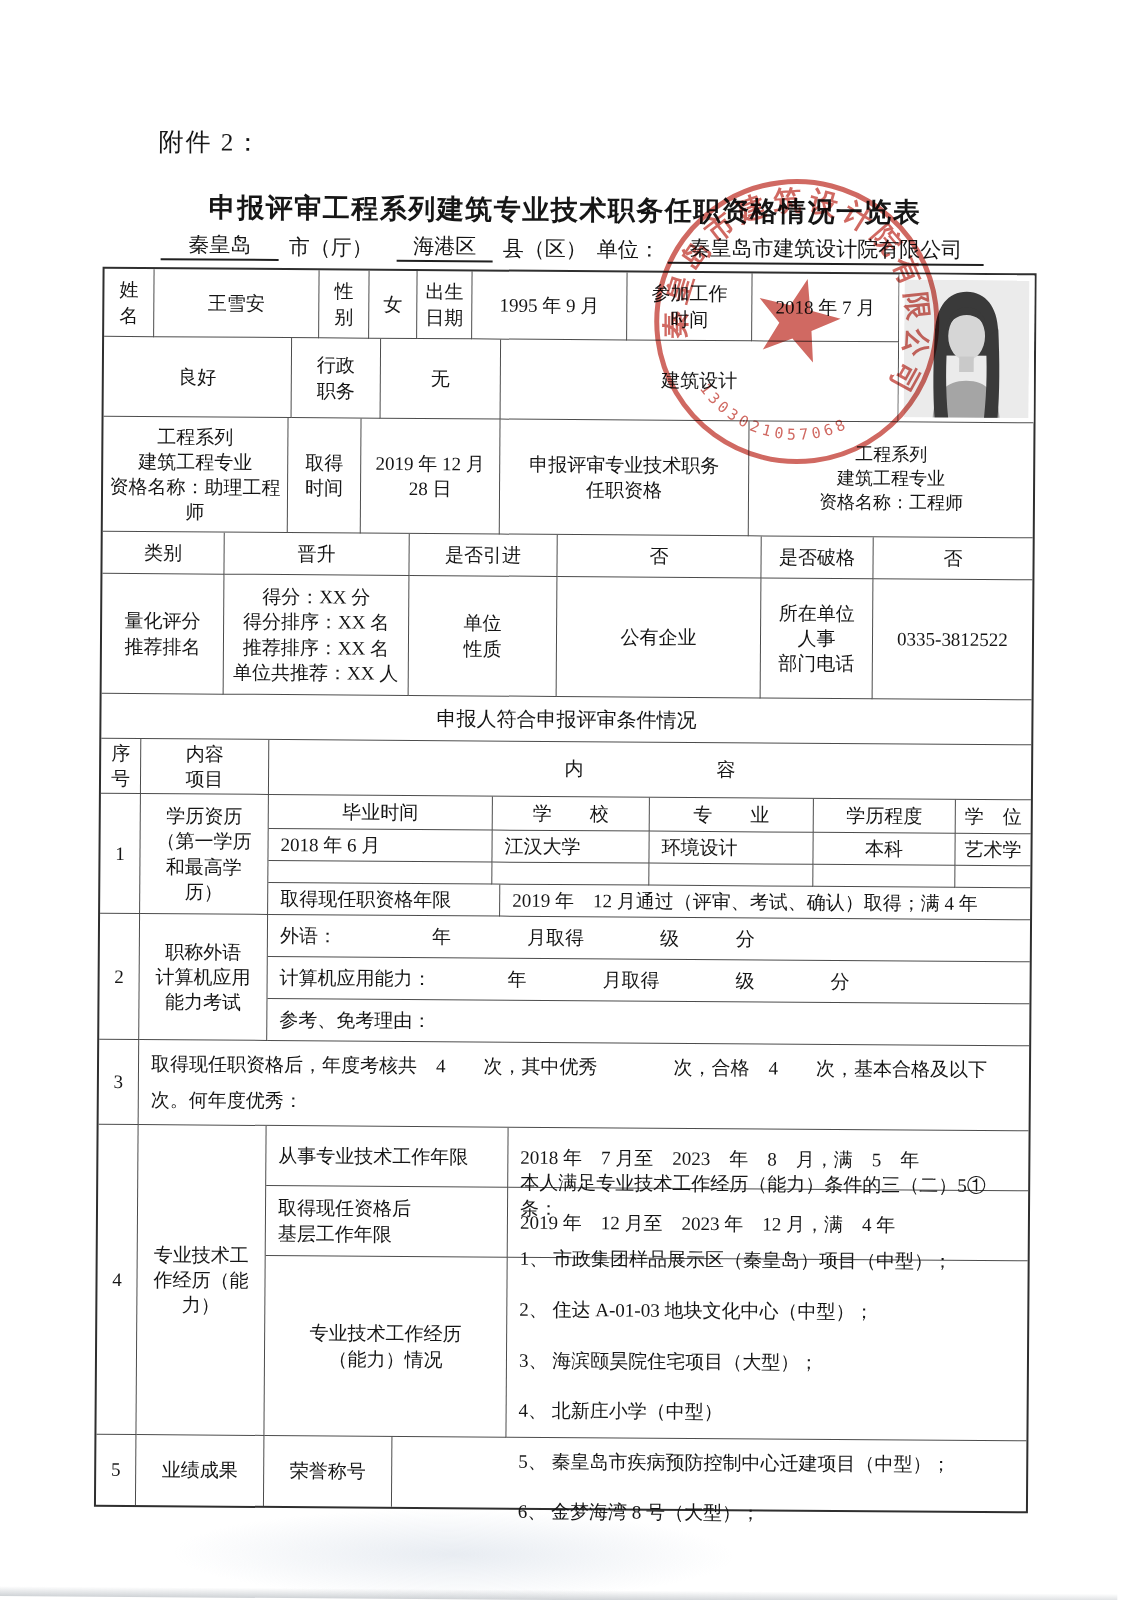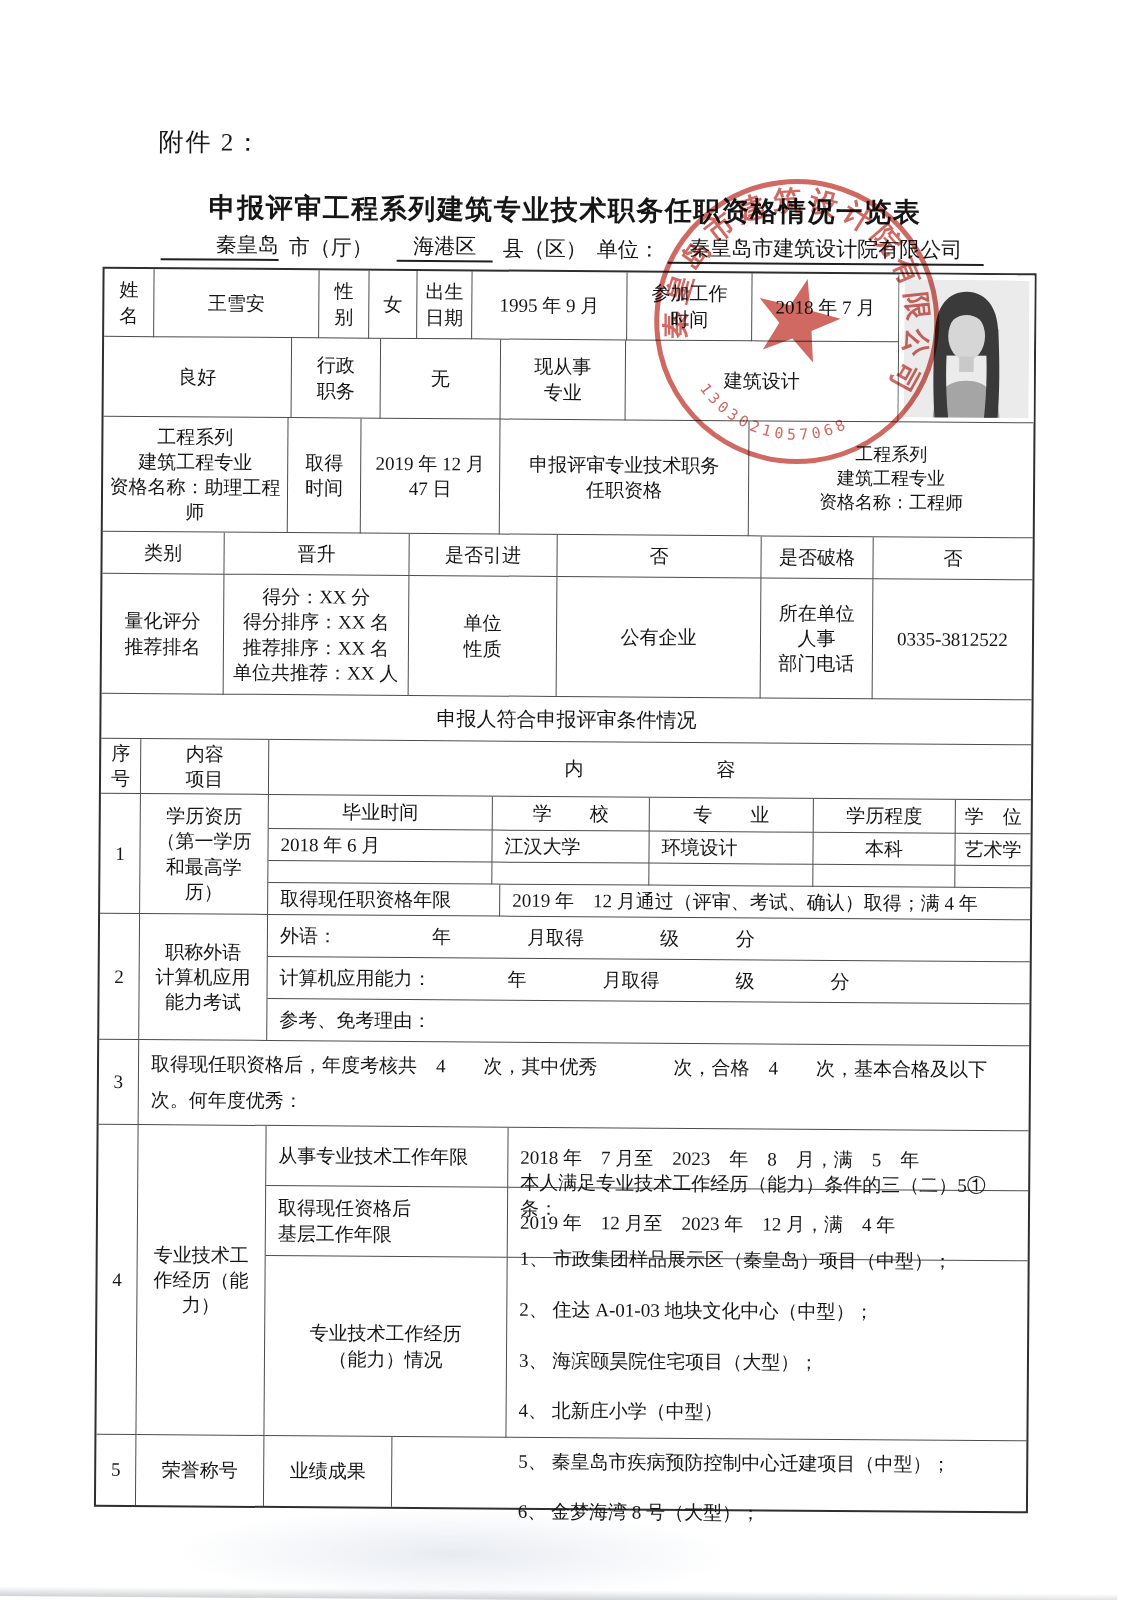--- a/index.html
+++ b/index.html
@@ -7,21 +7,21 @@
     width:1124px;height:1600px;overflow:hidden;background:#ffffff;
     font-family:"Liberation Serif","DejaVu Serif",serif;color:#161616;
     position:relative;
   }
   .sheet{position:absolute;inset:0;transform:rotate(0.4deg);transform-origin:50% 40%;}
   .attachment{position:absolute;left:155px;top:128px;font-size:25px;letter-spacing:2px;}
   .title{position:absolute;left:0;top:192px;width:1124px;text-align:center;
          font-size:27px;font-weight:bold;letter-spacing:1.5px;}
   .subtitle{position:absolute;left:158px;top:233px;font-size:21px;display:flex;align-items:flex-end;}
   .subtitle .u{border-bottom:2px solid #202020;text-align:center;}
-  .subtitle .v1{min-width:118px;text-align:right;}
+  .subtitle .v1{min-width:118px;}
   .subtitle .v2{min-width:96px;margin-left:14px;}
   .subtitle .lab{margin:0 10px;}
   .subtitle .v3{min-width:300px;margin-left:8px;padding:0 8px;}
 
   .table{position:absolute;left:100px;top:270px;width:930px;border:2px solid #2f2f2f;background:transparent;}
   .tr{display:flex;align-items:stretch;}
   .col{display:flex;flex-direction:column;flex:1 1 auto;min-width:0;}
   .c{border-right:1px solid #4c4c4c;border-bottom:1px solid #4c4c4c;
      display:flex;align-items:center;justify-content:center;
      text-align:center;white-space:pre-line;padding:2px 6px;box-sizing:border-box;
@@ -79,22 +79,20 @@
           <div class="c" style="flex:0 0 155px">1995 年 9 月</div>
           <div class="c" style="flex:0 0 125px">参加工作
 时间</div>
           <div class="c fx">2018 年 7 月</div>
         </div>
         <div class="tr" style="height:80px">
           <div class="c" style="flex:0 0 188px">良好</div>
           <div class="c" style="flex:0 0 89px">行政
 职务</div>
           <div class="c" style="flex:0 0 120px">无</div>
-          <div class="c" style="flex:0 0 125px">现从事
-专业</div>
           <div class="c fx">建筑设计</div>
         </div>
       </div>
       <div class="c last photo-cell" style="flex:0 0 135px">
         <svg viewBox="0 0 129 142" width="125" height="138">
           <rect x="0" y="0" width="129" height="142" fill="#ebebeb"></rect>
           <path d="M64.5,12 C45,12 33,28 32,52 L32,78 L97,78 L97,52 C96,28 84,12 64.5,12 Z" fill="#3a3a3a"></path>
           <ellipse cx="64.5" cy="58" rx="19" ry="25" fill="#d6d6d6"></ellipse>
           <path d="M64.5,28 C52,28 44,38 43,54 C46,42 55,36 64.5,36 C74,36 83,42 86,54 C85,38 77,28 64.5,28 Z" fill="#3a3a3a"></path>
           <rect x="57" y="79" width="15" height="16" fill="#c9c9c9"></rect>
@@ -105,21 +103,21 @@
       </div>
     </div>
 
     <div class="tr" style="height:115px">
       <div class="c" style="flex:0 0 185px">工程系列
 建筑工程专业
 资格名称：助理工程师</div>
       <div class="c" style="flex:0 0 73px">取得
 时间</div>
       <div class="c" style="flex:0 0 139px">2019 年 12 月
-47 日</div>
+28 日</div>
       <div class="c" style="flex:0 0 249px">申报评审专业技术职务
 任职资格</div>
       <div class="c last sm fx">工程系列
 建筑工程专业
 资格名称：工程师</div>
     </div>
 
     <div class="tr" style="height:42px">
       <div class="c" style="flex:0 0 122px">类别</div>
       <div class="c" style="flex:0 0 185px">晋升</div>
@@ -243,22 +241,22 @@
               <div>5、 秦皇岛市疾病预防控制中心迁建项目（中型）；</div>
               <div>6、 金梦海湾 8 号（大型）；</div>
             </div>
           </div>
         </div>
       </div>
     </div>
 
     <div class="tr" style="height:70px">
       <div class="c bb0" style="flex:0 0 40px">5</div>
+      <div class="c bb0" style="flex:0 0 128px">业绩成果</div>
       <div class="c bb0" style="flex:0 0 128px">荣誉称号</div>
-      <div class="c bb0" style="flex:0 0 128px">业绩成果</div>
       <div class="c bb0 last fx"></div>
     </div>
 
   </div>
 
   <svg class="stamp" viewBox="0 0 300 300" width="300" height="300">
     <circle cx="150" cy="152" r="140" fill="none" stroke="#c4433a" stroke-width="5"></circle>
     <polygon fill="#c4433a" points="150,108 160.3,137.8 191.8,138.4 166.6,157.4 175.9,187.6 150,169.5 124.1,187.6 133.4,157.4 108.2,138.4 139.7,137.8"></polygon>
     <defs>
       <path id="arcTop" d="M 41.8,181 A 112,112 0 1 1 258.2,181"></path>

